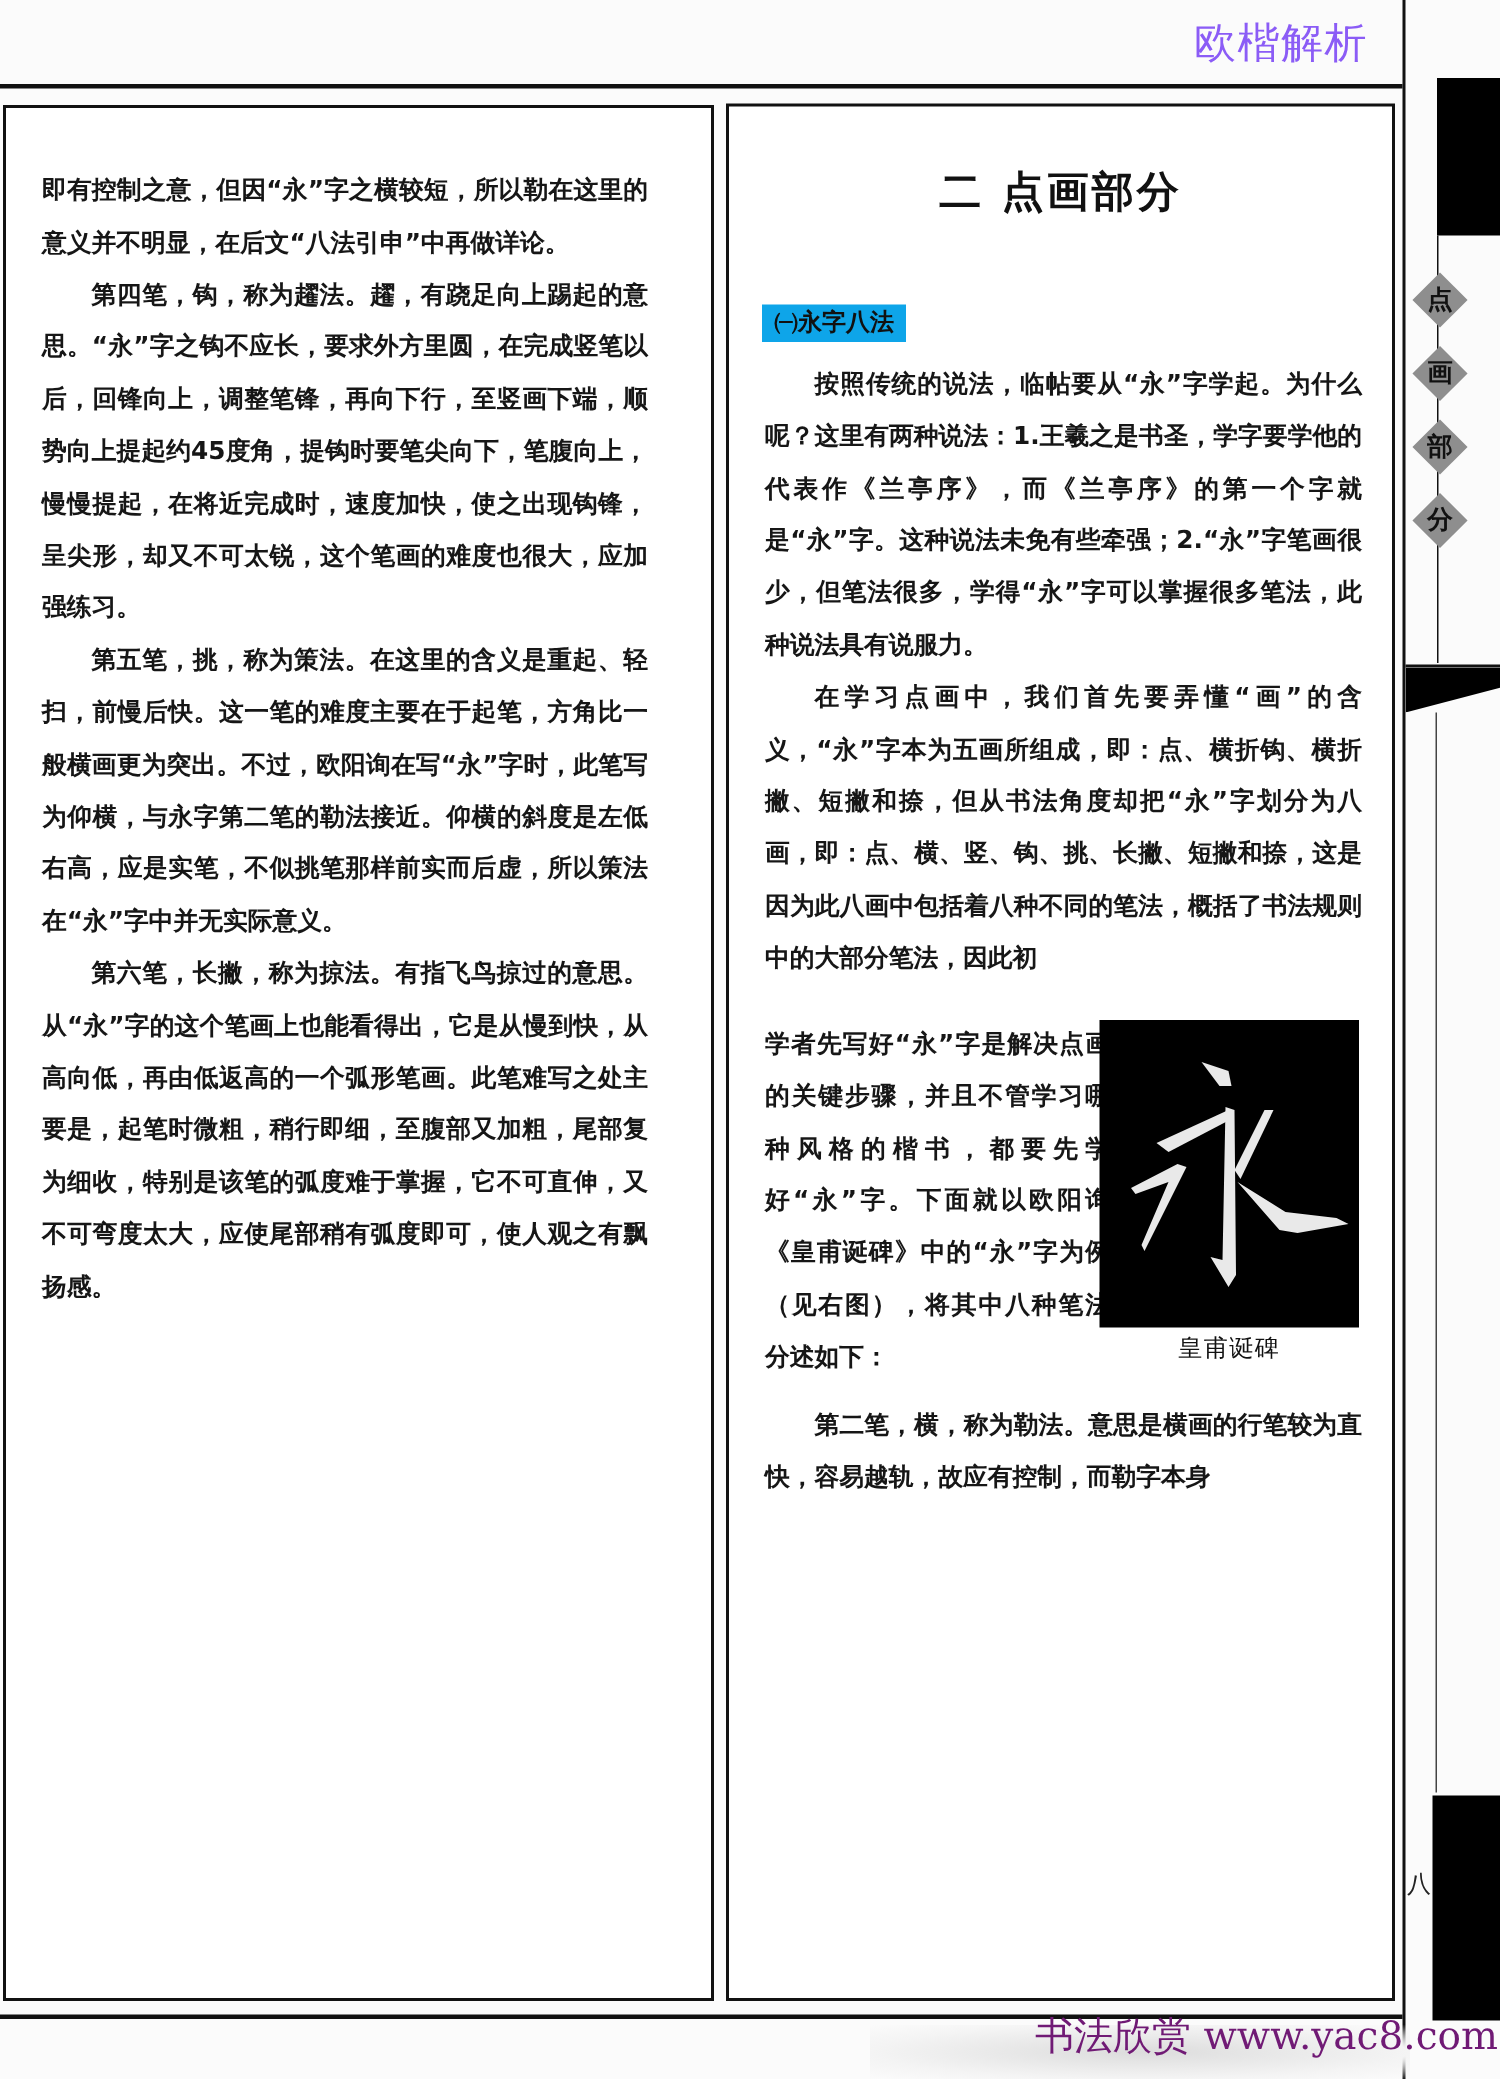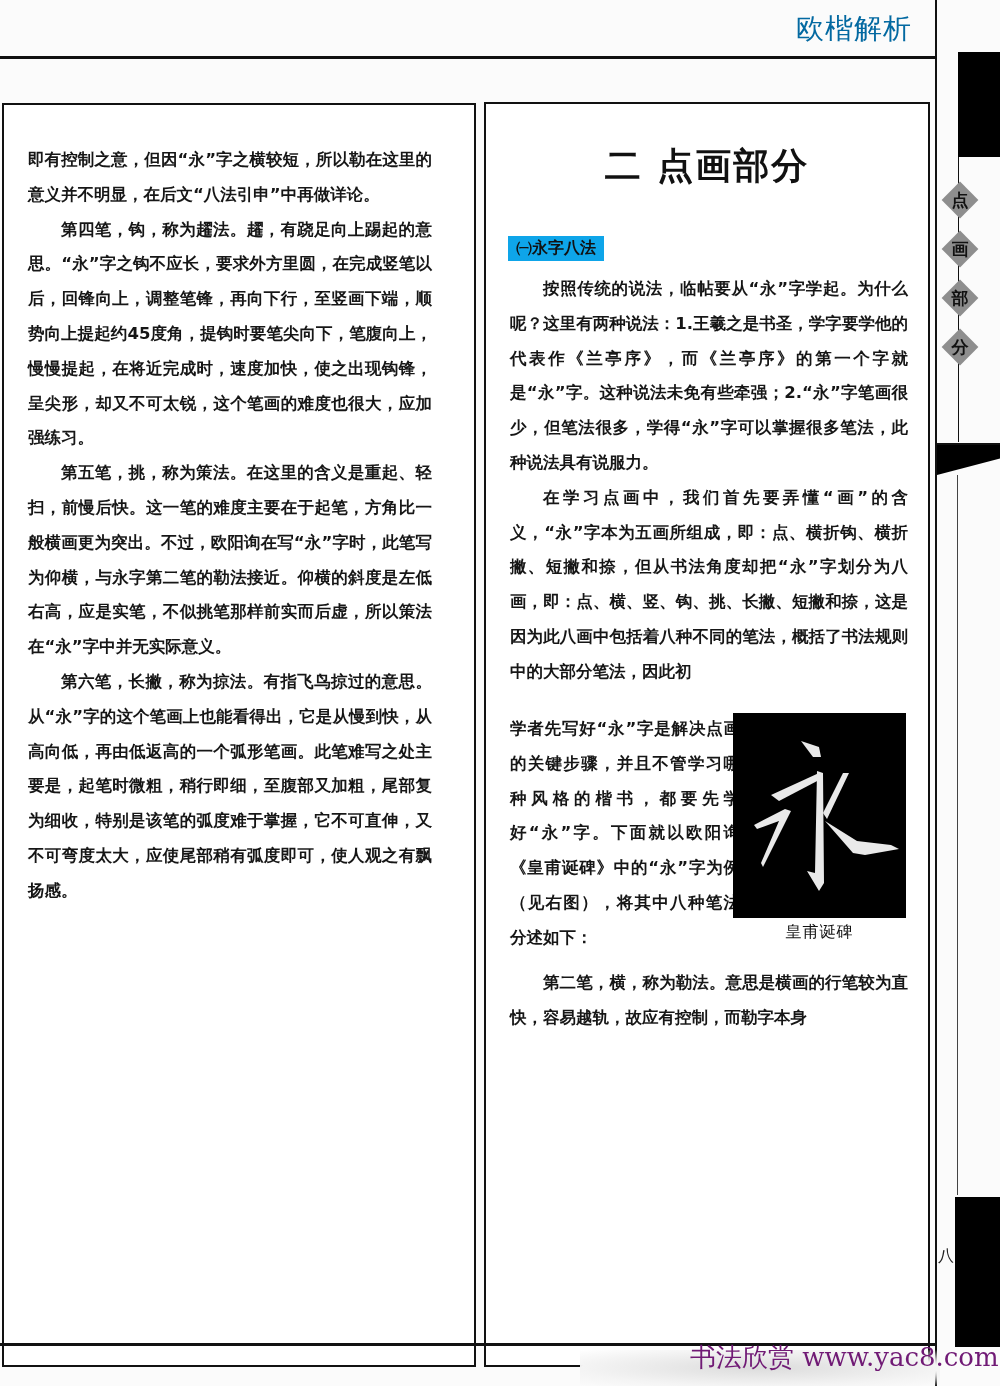--- a/index.html
+++ b/index.html
@@ -4,46 +4,46 @@
 <style>
   html, body { margin: 0; padding: 0; }
   body {
     width: 1000px; height: 1386px; position: relative; overflow: hidden;
     background: #fbfbfb;
     font-family: "DejaVu Sans", "Liberation Sans", sans-serif;
     color: #111;
   }
   .header-title {
     position: absolute; right: 88px; top: 10px;
-    font-size: 28px; color: #0369a1; letter-spacing: 1px;
+    font-size: 28px; color: #8b5cf6; letter-spacing: 1px;
   }
   .header-rule {
     position: absolute; left: 0; top: 56px; width: 935px; height: 3px; background: #111;
   }
   .header-vline {
     position: absolute; left: 935px; top: 0; width: 2px; height: 1386px; background: #111;
   }
   .footer-rule {
     position: absolute; left: 0; top: 1343px; width: 935px; height: 3px; background: #111;
   }
   .panel {
-    position: absolute; background: #fff; border: 2px solid #111; box-sizing: border-box; margin-top: 33px;
+    position: absolute; background: #fff; border: 2px solid #111; box-sizing: border-box;
   }
   #left-panel { left: 2px; top: 70px; width: 474px; height: 1264px; }
   #right-panel { left: 484px; top: 69px; width: 446px; height: 1265px; }
   .body-text {
     font-size: 16.5px; line-height: 34.8px; font-weight: bold; color: #161616;
     text-align: justify;
   }
   .body-text p { margin: 0; }
   .indent { text-indent: 2em; }
   #left-text { position: absolute; left: 24px; top: 38px; width: 404px; }
   .section-title {
     position: absolute; left: 0; right: 0; top: 38px; text-align: center;
-    font-size: 36px; font-weight: bold; letter-spacing: 2px;
+    font-size: 28px; font-weight: bold; letter-spacing: 2px;
   }
   .sub-tag {
     position: absolute; left: 22px; top: 132px; padding: 2px 8px;
     background: #0ea5e9; font-size: 16px; font-weight: bold;
   }
   #right-text-top { position: absolute; left: 24px; top: 168px; width: 398px; }
   #right-text-mid { position: absolute; left: 24px; top: 608px; width: 230px; }
   #right-text-bottom { position: absolute; left: 24px; top: 862px; width: 398px; }
   .calli-box {
     position: absolute; left: 247px; top: 609px; width: 173px; height: 205px; background: #000;

